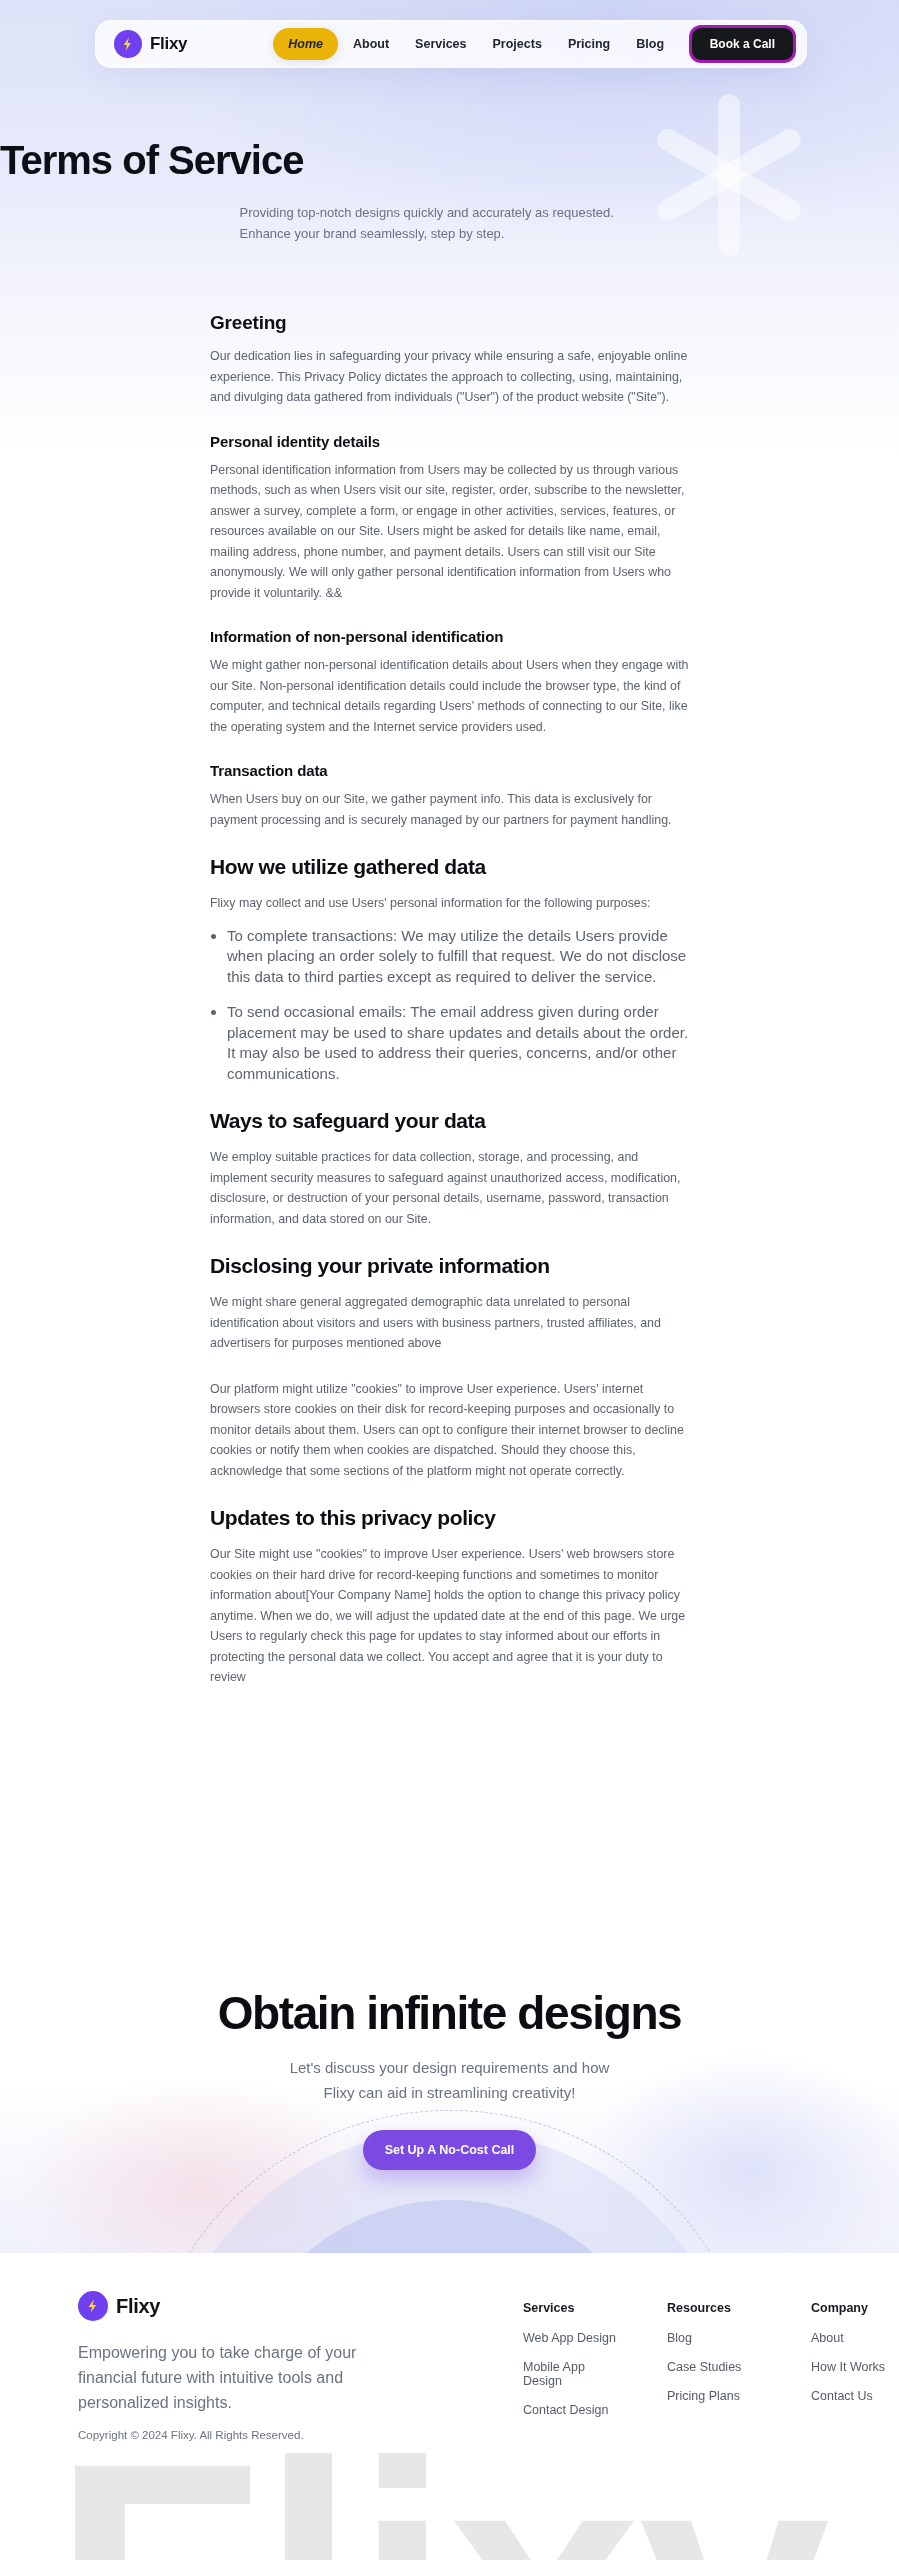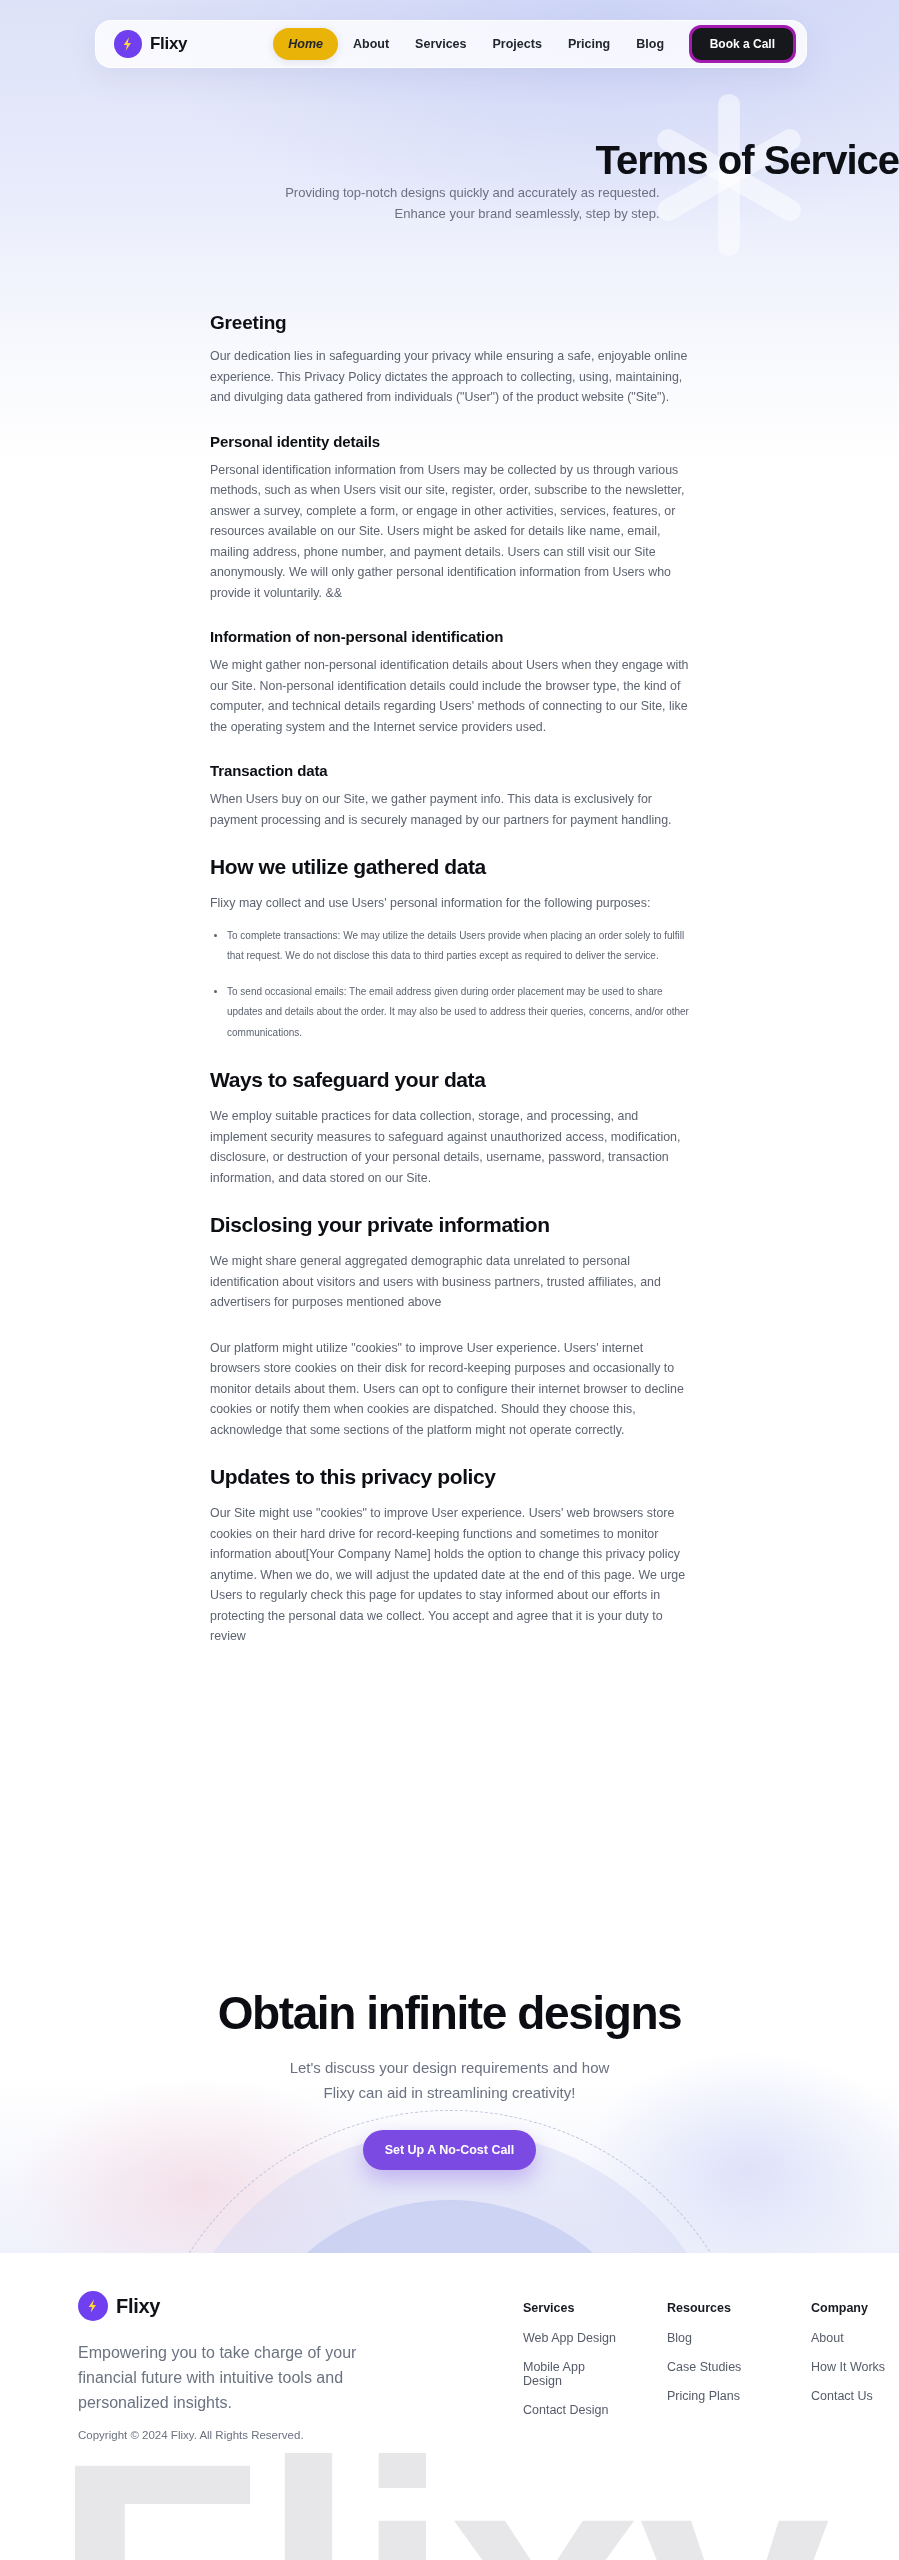--- a/index.html
+++ b/index.html
@@ -59,39 +59,39 @@
     font-family:"Liberation Sans", sans-serif;
     font-size:12px; font-weight:600;
     border:3px solid #a21caf;
     border-radius:12px;
     padding:9px 18px;
     cursor:pointer;
     white-space:nowrap;
   }
 
   
-  .hero { position:absolute; top:0; left:0; width:899px; text-align:right; z-index:2; }
+  .hero { position:absolute; top:0; left:0; width:899px; text-align:left; z-index:2; }
   .hero-title {
     margin-top:138px;
     font-size:40px; font-weight:700; letter-spacing:-1px; color:#0d0f14;
   }
   .hero-sub {
-    margin:0 auto 0; width:420px;
+    margin:20px auto 0; width:420px;
     font-size:13px; line-height:1.6; color:#6b7180;
   }
 
   
   .content { position:absolute; top:312px; left:210px; width:486px; z-index:2; }
   .h-md { font-size:19px; font-weight:700; letter-spacing:-0.2px; margin-bottom:12px; color:#0d0f14; }
   .h-sm { font-size:15px; font-weight:700; letter-spacing:-0.1px; margin-bottom:10px; color:#0d0f14; }
   .h-lg { font-size:21px; font-weight:700; letter-spacing:-0.4px; margin:8px 0 14px; color:#0d0f14; }
   .body { font-size:12.4px; line-height:20.5px; color:#5d6370; margin-bottom:25px; }
   .body.intro { margin-bottom:12px; }
   .bullets { margin:0 0 25px 0; padding-left:17px; }
-  .bullets li { font-size:10px; line-height:20.5px; color:#5d6370; margin-bottom:15px; }
+  .bullets li { font-size:15px; line-height:20.5px; color:#5d6370; margin-bottom:15px; }
   .bullets li:last-child { margin-bottom:0; }
 
   
   .cta {
     position:absolute; top:1940px; left:0; width:899px; height:313px;
     overflow:hidden; text-align:center;
     background:linear-gradient(180deg, rgba(255,255,255,0) 45%, rgba(236,238,250,0.8) 100%);
     z-index:1;
   }
   .cta-deco { position:absolute; border-radius:50%; pointer-events:none; }

